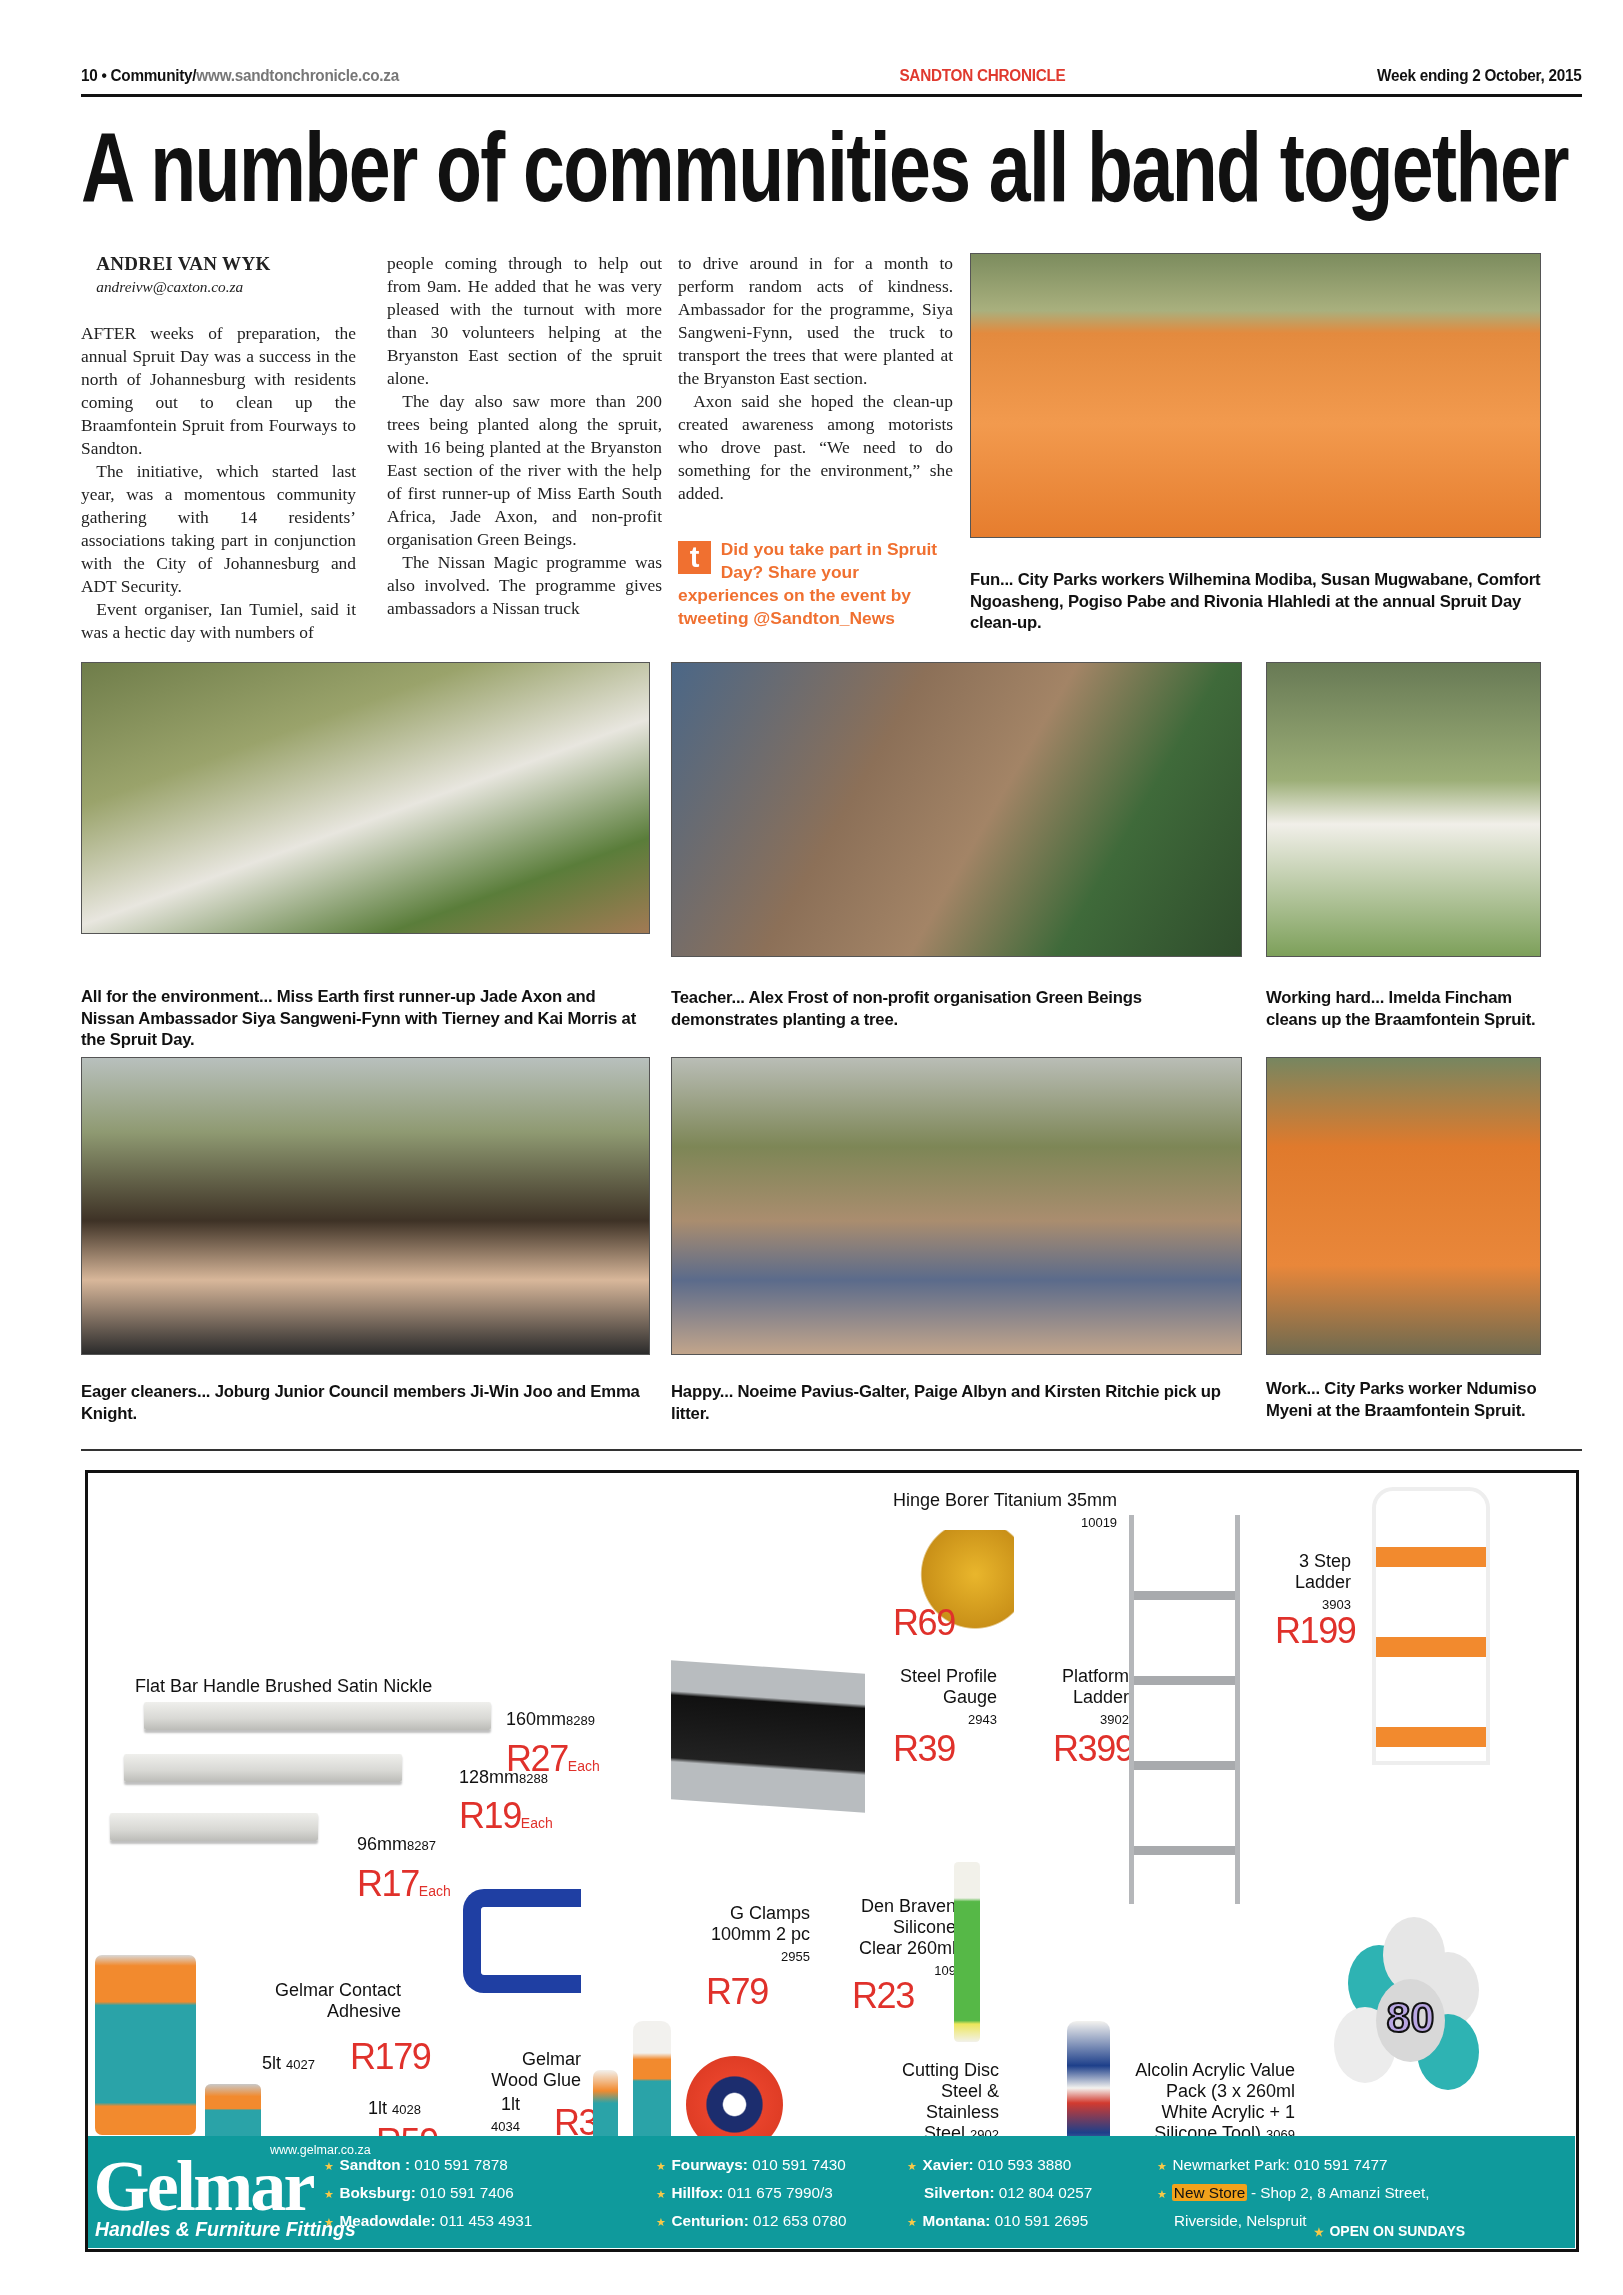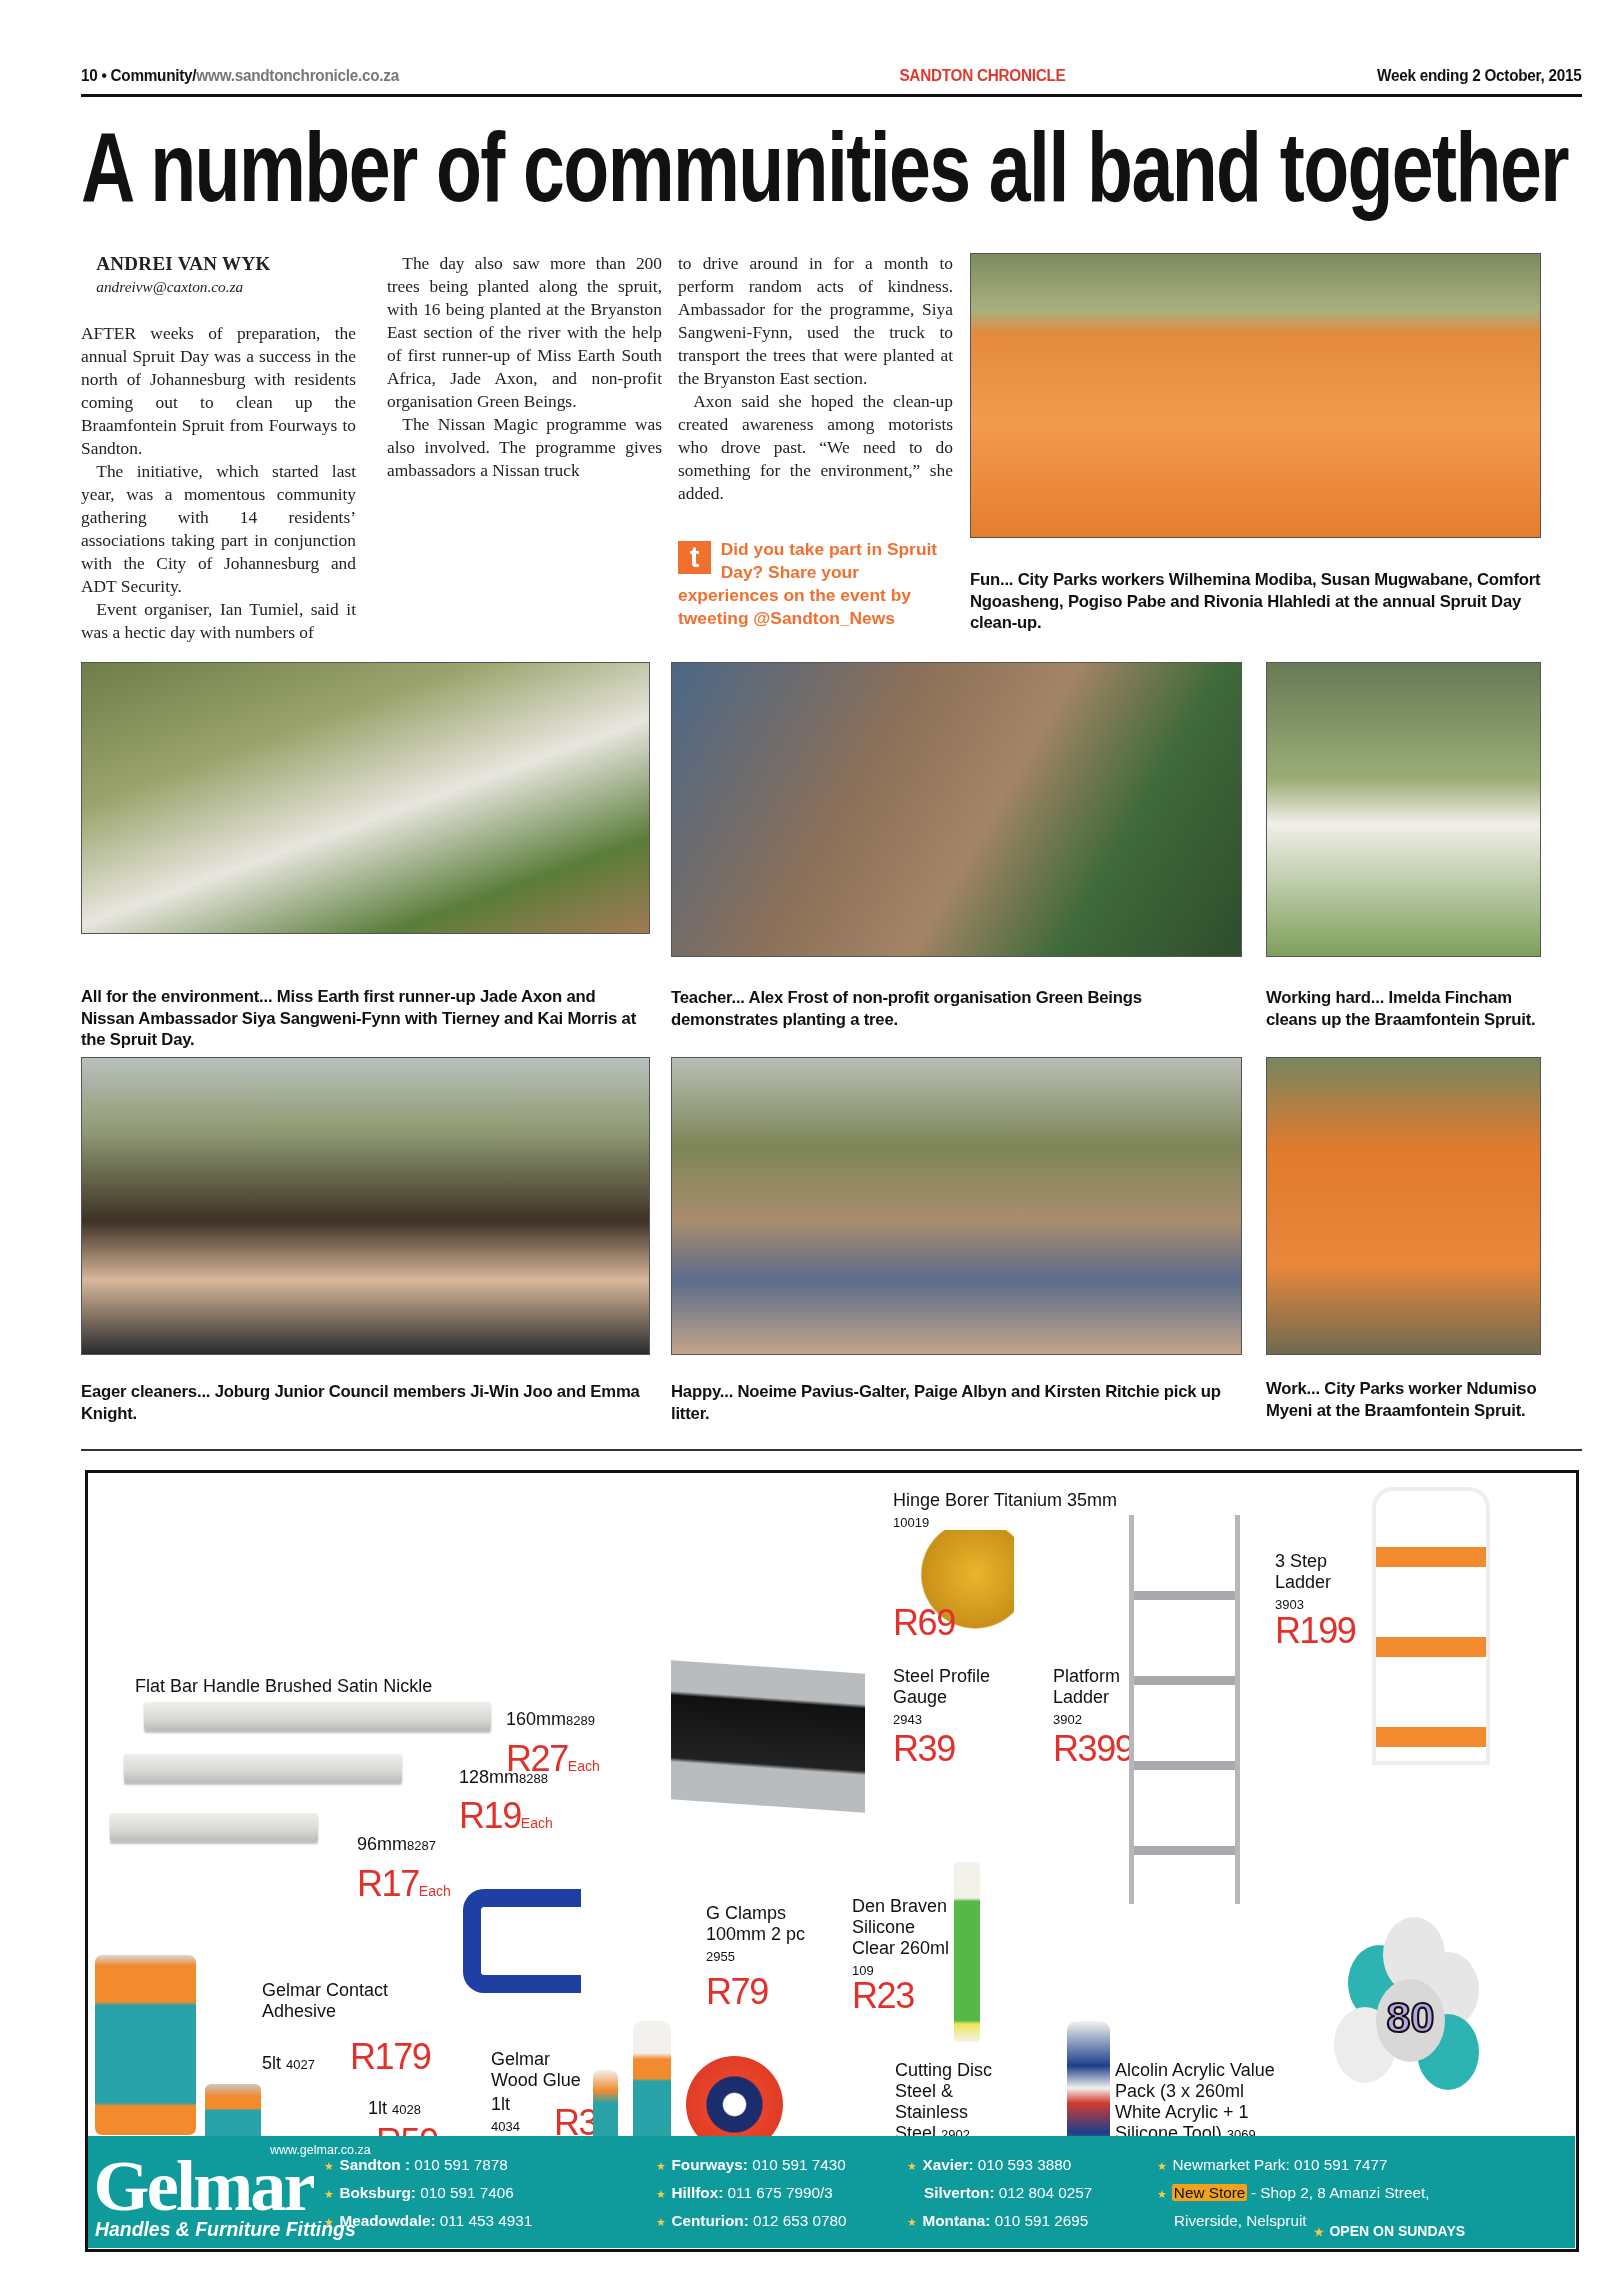--- a/index.html
+++ b/index.html
@@ -71,21 +71,21 @@
   .ad { position: absolute; left: 85px; top: 1470px; width: 1494px; height: 782px; border: 3.5px solid #111; background: #fff; }
   .ad-banner { position: absolute; left: 0; top: 0; width: 797px; height: 153px; background: #d9d9d9;
     box-shadow: 7px 8.3px 9.7px rgba(0,0,0,0.35); }
   .ad-title { position: absolute; left: 9.7px; top: 9.7px; font-family: "Liberation Sans", sans-serif;
     font-style: italic; font-weight: bold; font-size: 82px; color: #1a9b9b; letter-spacing: 1.4px;
     text-shadow: 1.4px 1.4px 0 #fff, -1.4px -1.4px 0 #fff, 1.4px -1.4px 0 #fff, -1.4px 1.4px 0 #fff, 3.5px 4.2px 2.8px rgba(0,0,0,0.35);
     line-height: 1; }
   .ad-validity { position: absolute; left: 0; top: 126px; width: 797px; height: 36px; background: #7b7b7b;
     color: #fff; font-size: 19px; font-weight: bold; text-align: center; line-height: 36px; }
 
-  .prod { position: absolute; font-size: 18px; line-height: 21px; color: #111; }
+  .prod { position: absolute; font-size: 18px; line-height: 21px; color: #111; text-align: right; }
   .prod .code { font-size: 13px; }
   .price { position: absolute; color: #e0312b; font-size: 36px; line-height: 1; letter-spacing: -1.4px; }
   .price .each { font-size: 14px; letter-spacing: 0; }
 
   .img { position: absolute; }
   .handle { border-radius: 2.1px; background: linear-gradient(180deg, #efefec 0%, #d8d8d4 60%, #bcbcb8 100%);
     box-shadow: 0 2.1px 2.1px rgba(0,0,0,0.25); }
 
   .ad-footer { position: absolute; left: 0; top: 663px; width: 1487px; height: 112px; background: #0f9a9c; color: #fff; }
   .gelmar-url { position: absolute; left: 182px; top: 7px; font-size: 12.5px; color: #fff; }
@@ -111,20 +111,21 @@
 <h1 class="headline">A number of communities all band together</h1>
 
 <div class="col col1">
   <p class="byline">ANDREI VAN WYK</p>
   <p class="email">andreivw@caxton.co.za</p>
   <p class="noind">AFTER weeks of preparation, the annual Spruit Day was a success in the north of Johannesburg with residents coming out to clean up the Braamfontein Spruit from Fourways to Sandton.</p>
   <p>The initiative, which started last year, was a momentous community gathering with 14 residents’ associations taking part in conjunction with the City of Johannesburg and ADT Security.</p>
   <p>Event organiser, Ian Tumiel, said it was a hectic day with numbers of</p>
 </div>
 <div class="col col2">
+  <p class="noind">people coming through to help out from 9am. He added that he was very pleased with the turnout with more than 30 volunteers helping at the Bryanston East section of the spruit alone.</p>
   <p>The day also saw more than 200 trees being planted along the spruit, with 16 being planted at the Bryanston East section of the river with the help of first runner-up of Miss Earth South Africa, Jade Axon, and non-profit organisation Green Beings.</p>
   <p>The Nissan Magic programme was also involved. The programme gives ambassadors a Nissan truck</p>
 </div>
 <div class="col col3">
   <p class="noind">to drive around in for a month to perform random acts of kindness. Ambassador for the programme, Siya Sangweni-Fynn, used the truck to transport the trees that were planted at the Bryanston East section.</p>
   <p>Axon said she hoped the clean-up created awareness among motorists who drove past. “We need to do something for the environment,” she added.</p>
 </div>
 
 <div class="tweetbox">
   <span class="tw-icon">t</span>

